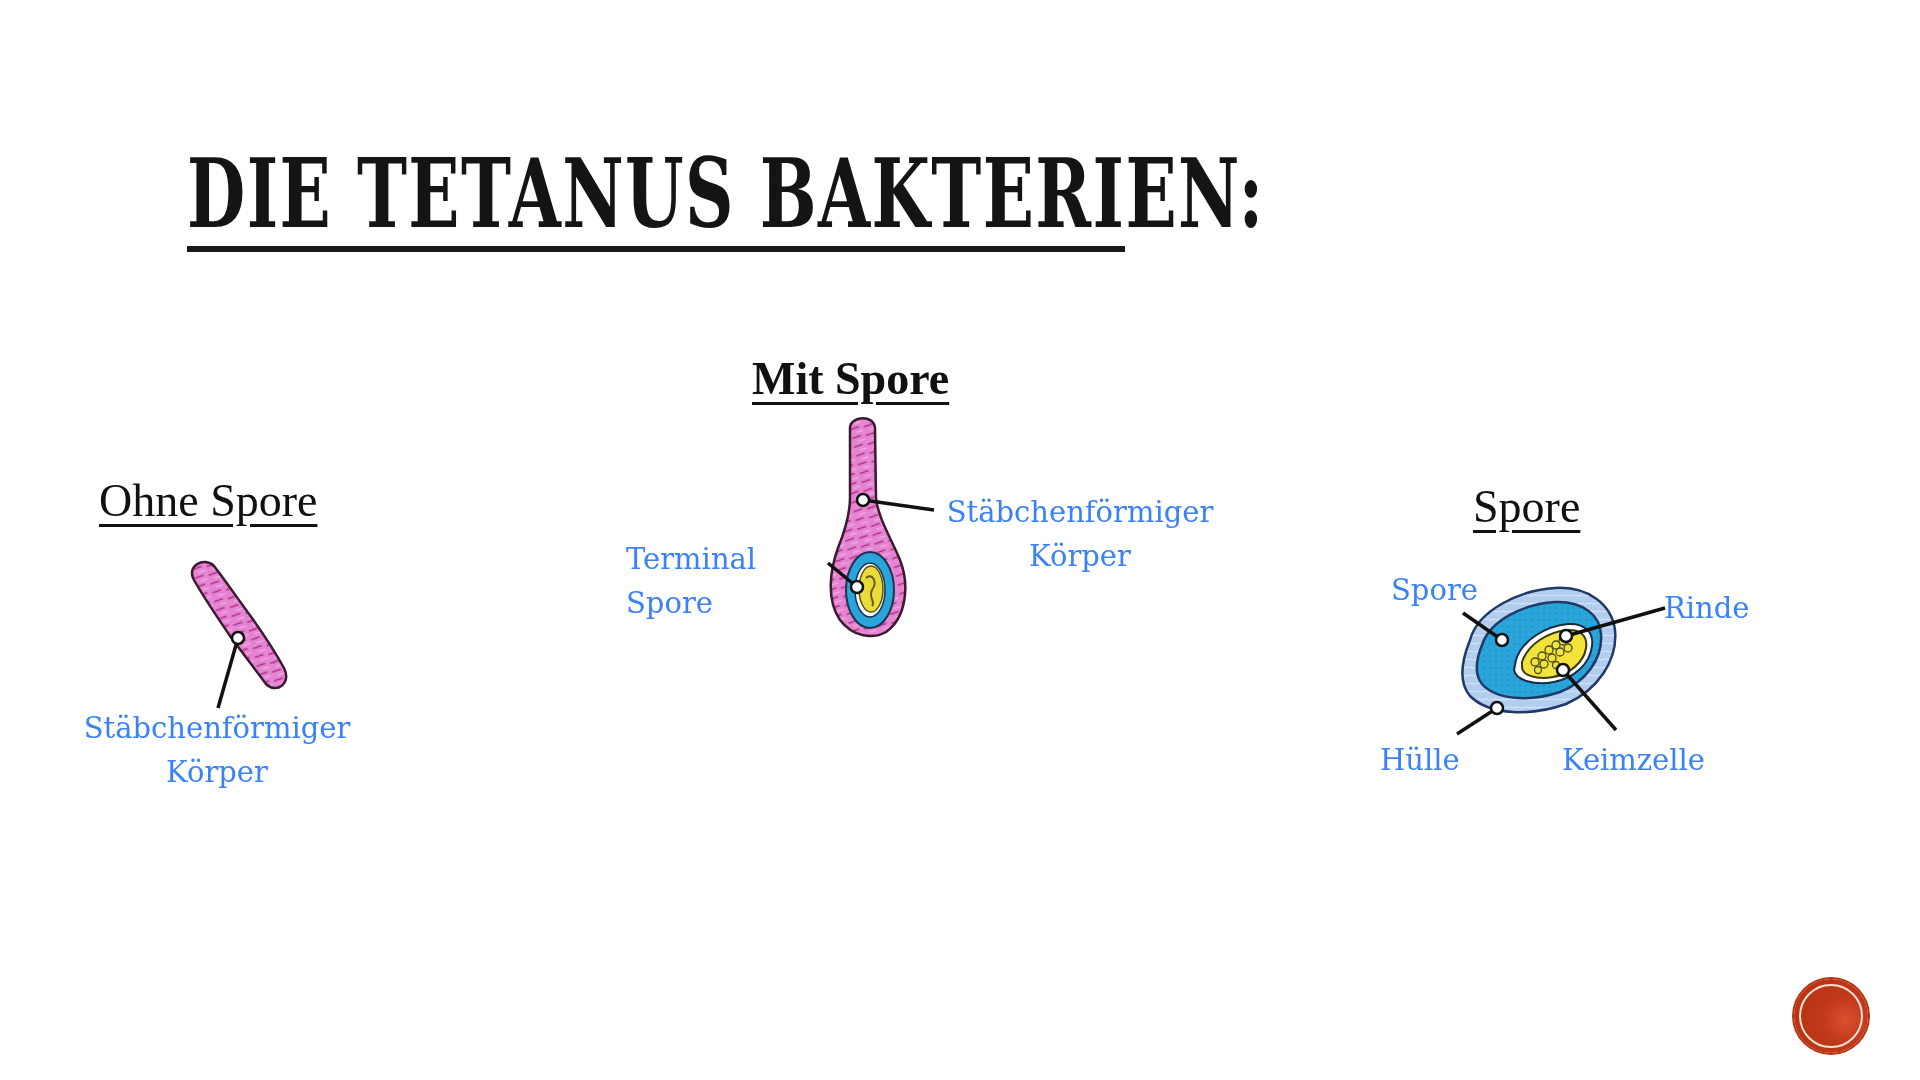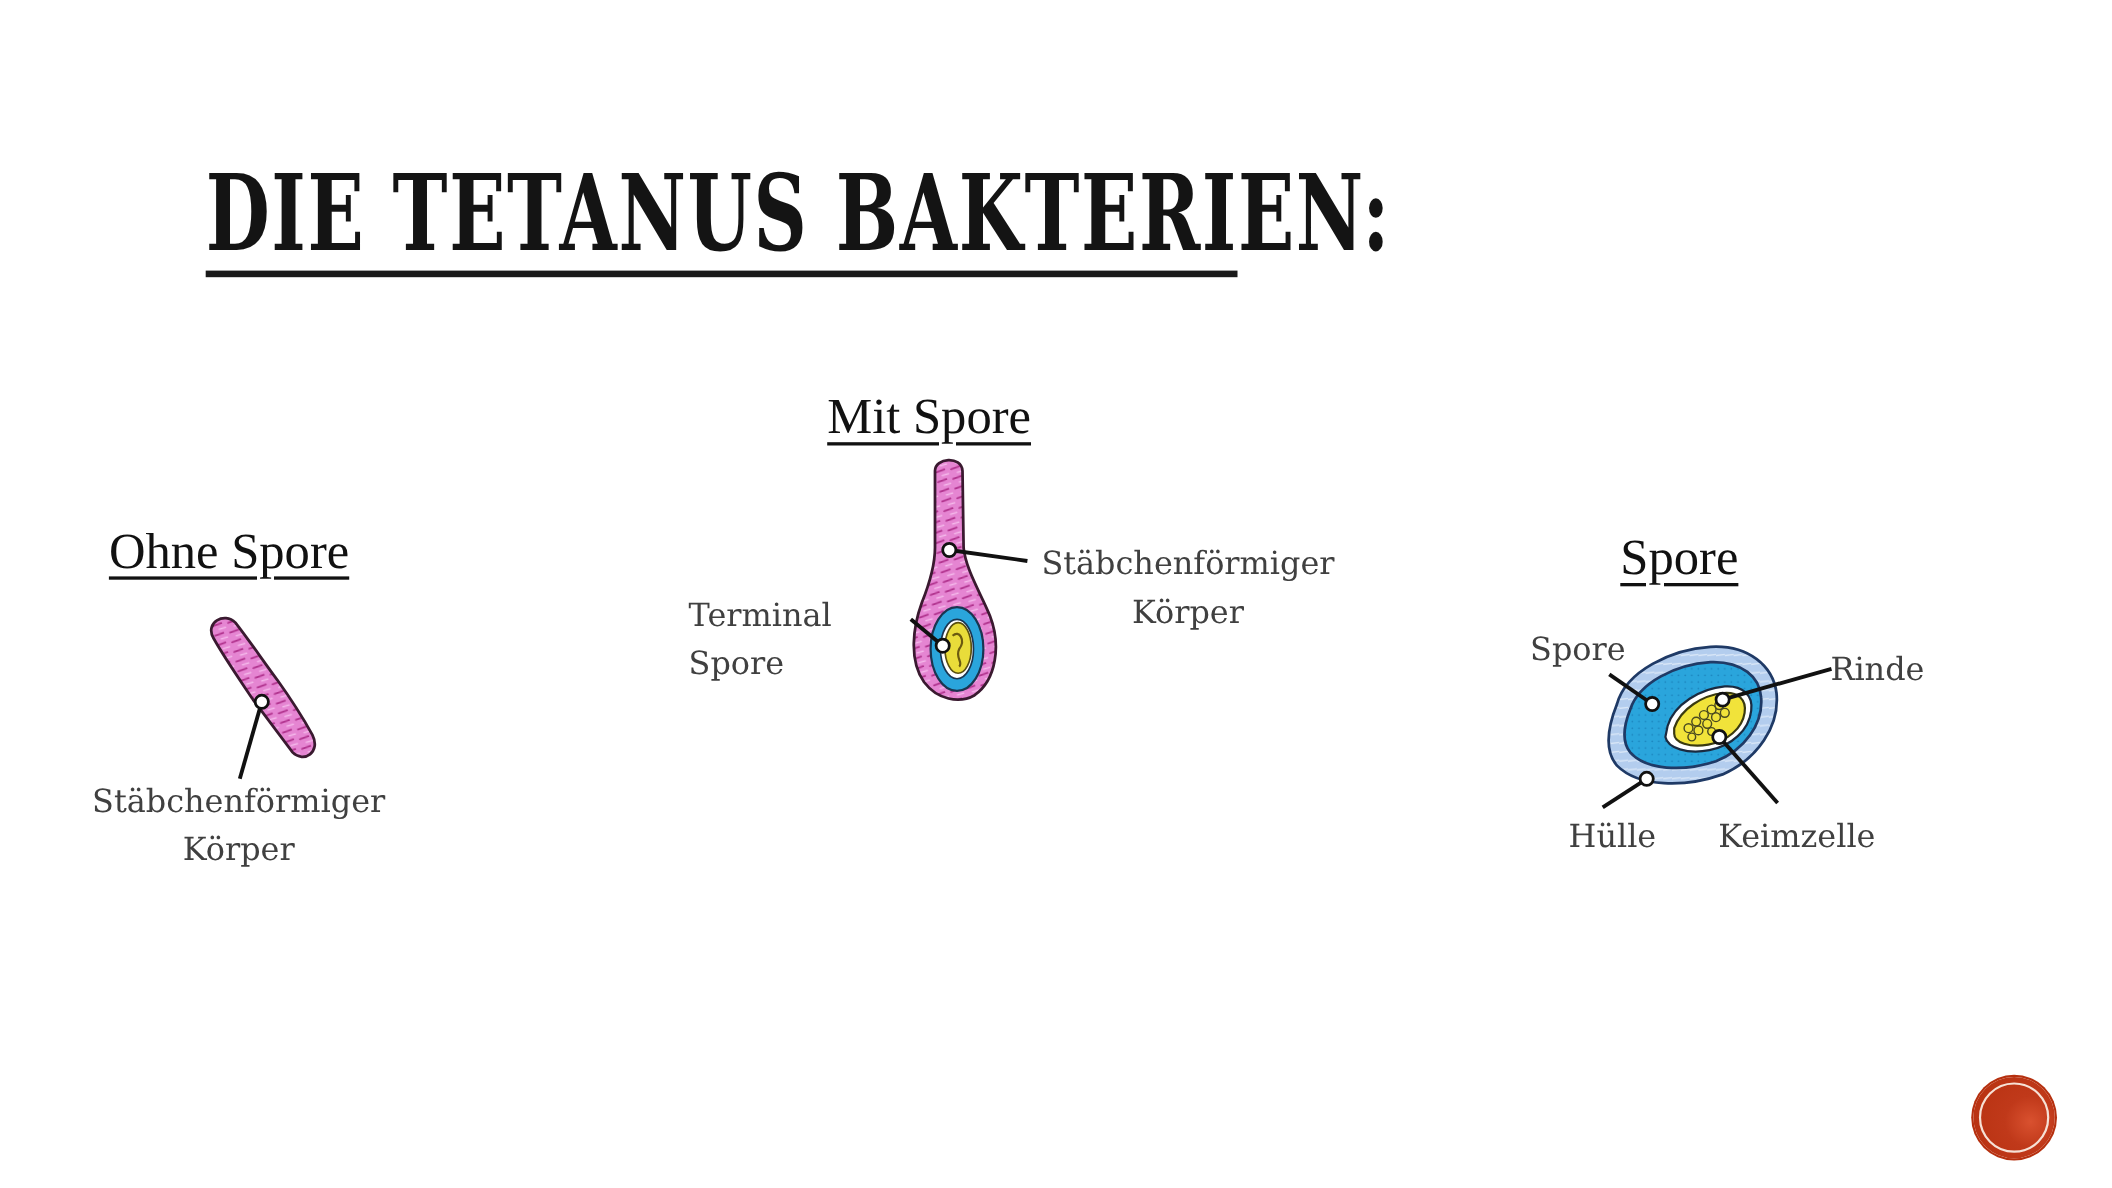--- a/index.html
+++ b/index.html
@@ -34,21 +34,21 @@
     text-decoration-thickness: 3px;
     text-underline-offset: 8px;
     white-space: nowrap;
     color: #111;
   }
   .lbl {
     font-family: "DejaVu Serif", "Liberation Serif", serif;
     font-size: 29px;
     line-height: 44px;
     white-space: nowrap;
-    color: #404040;
+    color: #3b82f6;
   }
   .lbl-center { text-align: center; }
   svg.diagram { position: absolute; left: 0; top: 0; }
   .nav-button {
     left: 1794px; top: 979px; width: 74px; height: 74px;
     border-radius: 50%;
     background: radial-gradient(circle at 70% 55%, #d9512f 0%, #c0391a 35%, #b6300f 100%);
     box-shadow: 0 0 0 2px #b6300f;
     cursor: pointer;
   }
@@ -58,21 +58,21 @@
     border: 2px solid #f6e1d6;
   }
 </style>
 </head>
 <body>
 
 <div class="abs slide-title">DIE TETANUS BAKTERIEN:</div>
 <div class="abs title-underline"></div>
 
 <div class="abs section-heading" style="left:99px; top:478px;">Ohne Spore</div>
-<div class="abs section-heading" style="left:752px; top:356px;">Mit Spore</div>
+<div class="abs section-heading" style="left:752px; top:356px;font-weight:bold;">Mit Spore</div>
 <div class="abs section-heading" style="left:1473px; top:484px;">Spore</div>
 
 <svg class="diagram" width="1920" height="1080" viewBox="0 0 1920 1080">
   <defs>
     <pattern id="pinkStripe" width="14" height="9" patternUnits="userSpaceOnUse" patternTransform="rotate(-12)">
       <rect width="14" height="9" fill="#e585d2"></rect>
       <path d="M1 3 L9 2" stroke="#b0308c" stroke-width="1.6" stroke-linecap="round"></path>
       <path d="M6 7 L12 6.5" stroke="#f4b8ea" stroke-width="1.2" stroke-linecap="round"></path>
     </pattern>
     <pattern id="blueDots" width="6" height="6" patternUnits="userSpaceOnUse">
@@ -142,18 +142,18 @@
   <div>Stäbchenförmiger</div>
   <div>Körper</div>
 </div>
 <div class="abs lbl" style="left:626px; top:537px;">
   <div>Terminal</div>
   <div>Spore</div>
 </div>
 
 <div class="abs lbl" style="left:1391px; top:568px;">Spore</div>
 <div class="abs lbl" style="left:1664px; top:586px;">Rinde</div>
-<div class="abs lbl" style="left:1380px; top:738px;margin-left:46px;">Hülle</div>
+<div class="abs lbl" style="left:1380px; top:738px;">Hülle</div>
 <div class="abs lbl" style="left:1562px; top:738px;">Keimzelle</div>
 
 <div class="abs nav-button">
   <div class="ring"></div>
 </div>
 
 </body></html>

